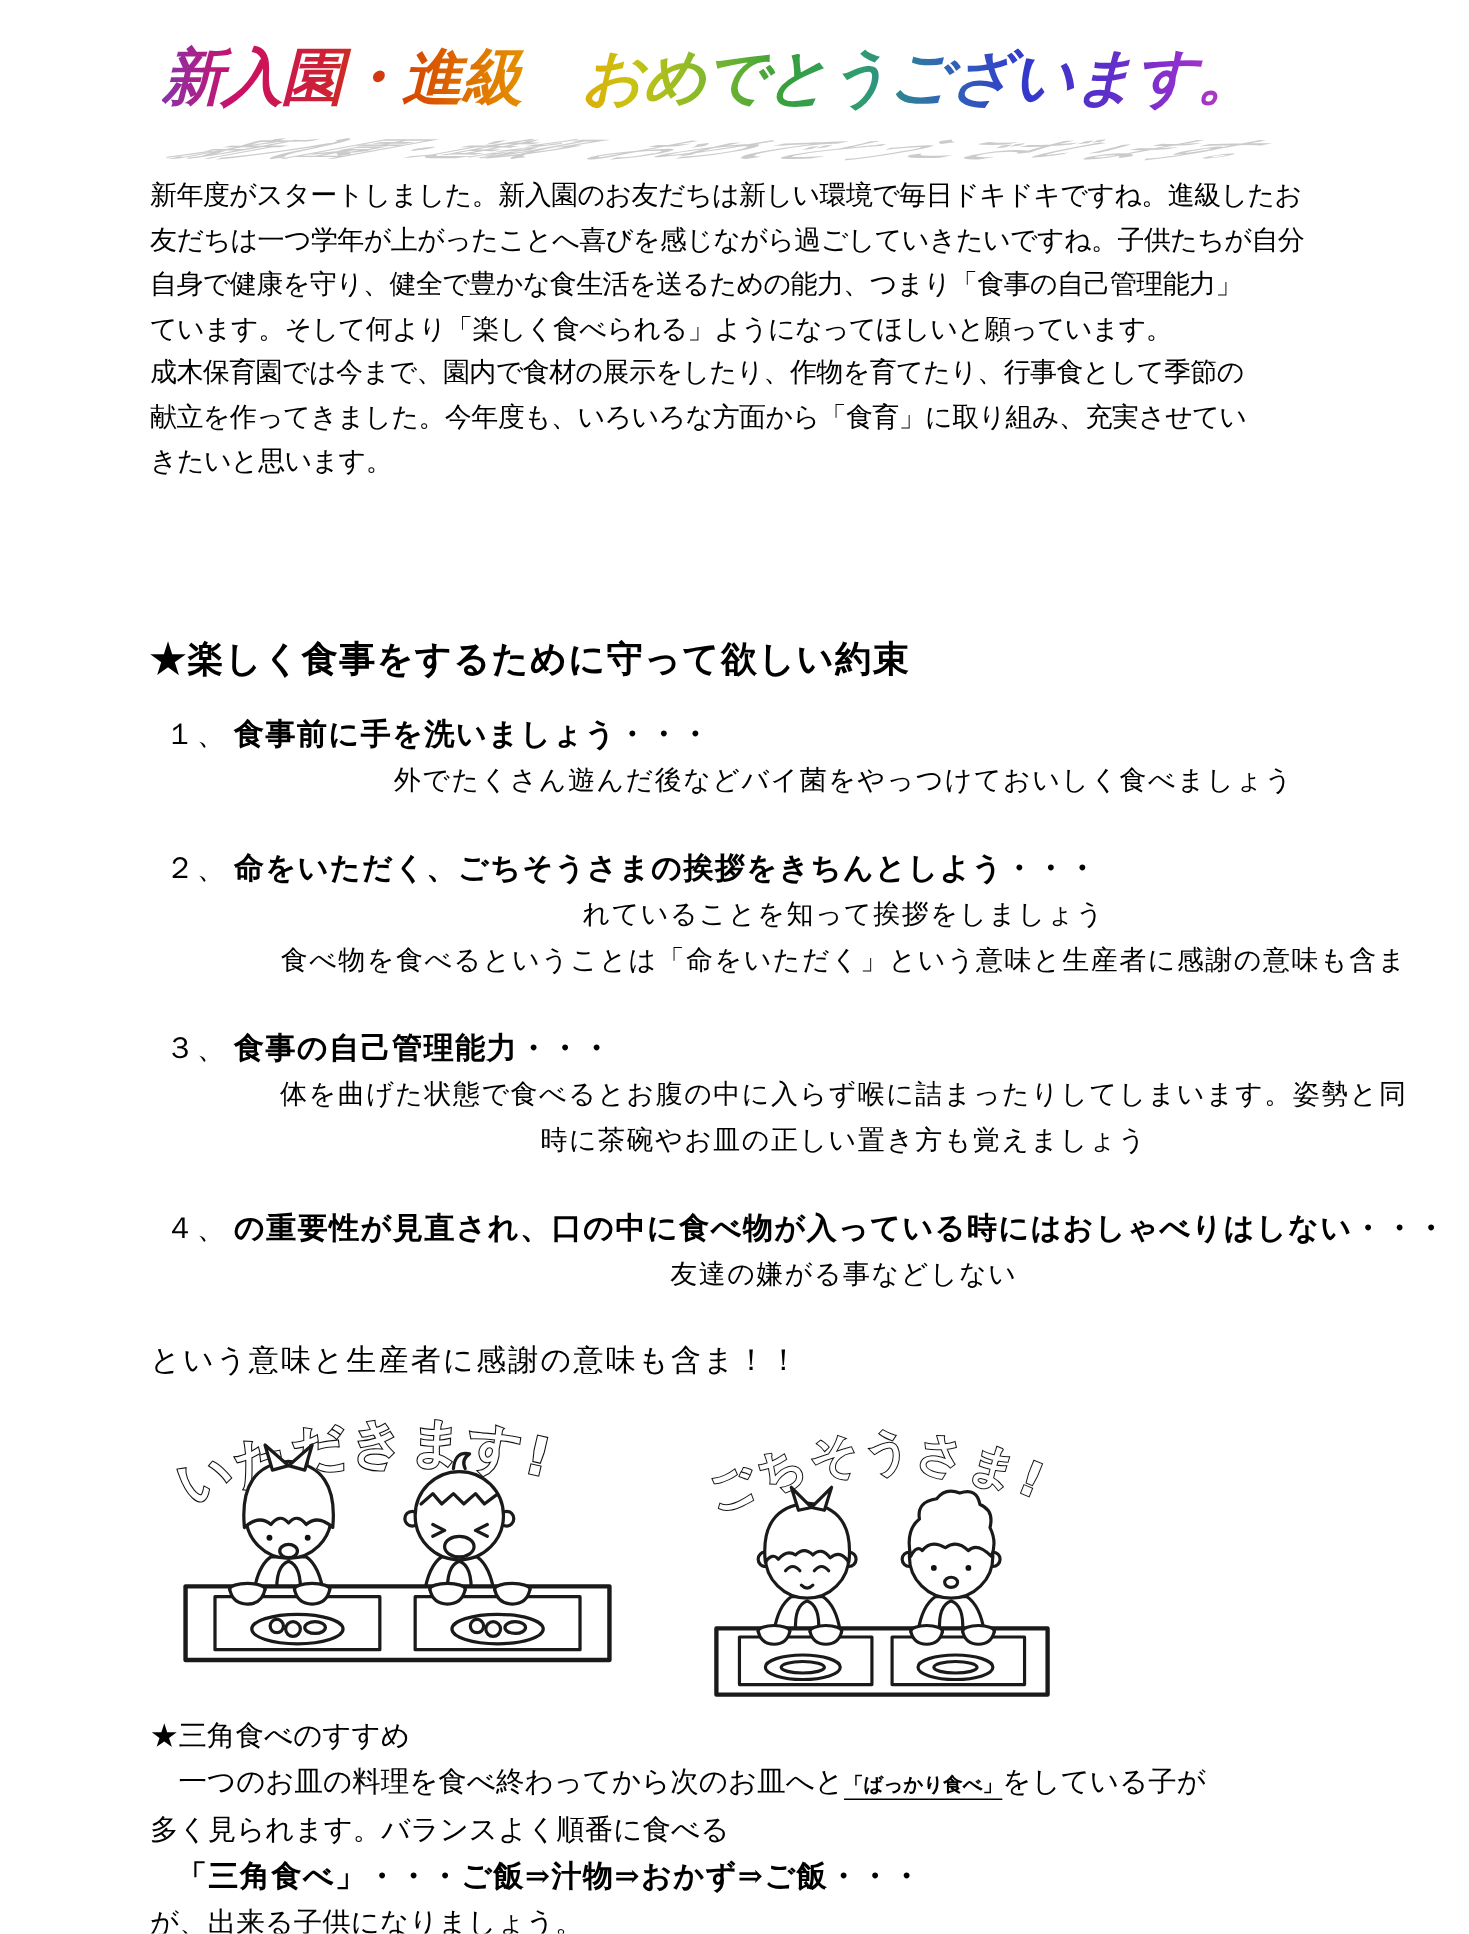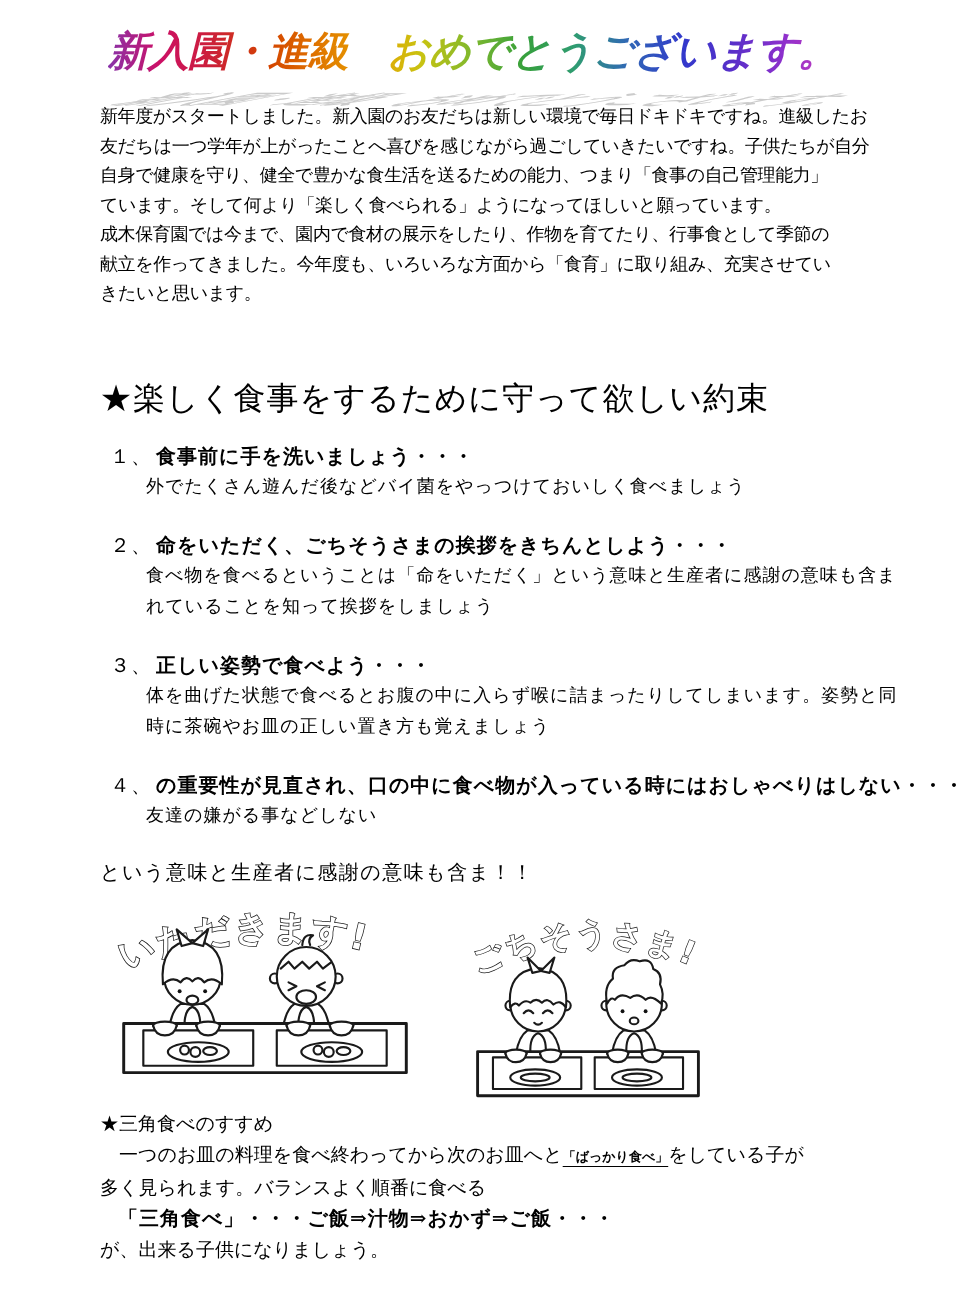--- a/index.html
+++ b/index.html
@@ -27,42 +27,42 @@
     -webkit-background-clip: text; background-clip: text;
     color: transparent;
   }
   .title-shadow {
     color: #c3c3c3; opacity: .85;
     transform: translate(-16px, 30px) scaleY(.34) skewX(-58deg);
     transform-origin: left bottom;
   }
 
   
-  .intro { }
+  .intro { margin-top: 14px; }
   .serif-line {
     font-size: 18px; line-height: 29.5px;
     letter-spacing: -0.4px; white-space: nowrap;
   }
 
   
   .section-heading {
-    margin: 68px 0 20px 0;
-    font-size: 32px; font-weight: normal;
+    margin: 100px 0 20px 0;
+    font-size: 24px; font-weight: bold;
     letter-spacing: 1px; white-space: nowrap;
   }
   .promise-item {
     margin: 0 0 28px 10px;
     font-family: "Liberation Sans", "DejaVu Sans", sans-serif;
   }
   .item-head { font-size: 20px; line-height: 30px; letter-spacing: 1px; white-space: nowrap; }
   .item-num { font-weight: normal; margin-right: 4px; }
   .item-title-text { font-weight: bold; }
   .item-desc {
     font-size: 18px; line-height: 31px; letter-spacing: 1px;
-    margin-left: 36px; white-space: nowrap;
+    margin-left: 36px; white-space: nowrap; text-align: center;
   }
 
   .closing { margin: 22px 0 0 0; font-size: 20px; letter-spacing: 1.5px; white-space: nowrap; }
 
   
   .illustrations {
     display: flex; align-items: flex-start;
     margin: 16px 0 0 8px; gap: 46px; height: 204px;
   }
   .illu svg { display: block; }
@@ -107,27 +107,27 @@
       <div class="item-head">
         <span class="item-num">１、</span><span class="item-title-text">食事前に手を洗いましょう・・・</span>
       </div>
       <div class="item-desc">外でたくさん遊んだ後などバイ菌をやっつけておいしく食べましょう</div>
     </div>
 
     <div class="promise-item">
       <div class="item-head">
         <span class="item-num">２、</span><span class="item-title-text">命をいただく、ごちそうさまの挨拶をきちんとしよう・・・</span>
       </div>
+      <div class="item-desc">れていることを知って挨拶をしましょう</div>
       <div class="item-desc">食べ物を食べるということは「命をいただく」という意味と生産者に感謝の意味も含ま</div>
-      <div class="item-desc">れていることを知って挨拶をしましょう</div>
-    </div>
-
-    <div class="promise-item">
-      <div class="item-head">
-        <span class="item-num">３、</span><span class="item-title-text">正しい姿勢で食べよう・・・</span>
+    </div>
+
+    <div class="promise-item">
+      <div class="item-head">
+        <span class="item-num">３、</span><span class="item-title-text">食事の自己管理能力・・・</span>
       </div>
       <div class="item-desc">体を曲げた状態で食べるとお腹の中に入らず喉に詰まったりしてしまいます。姿勢と同</div>
       <div class="item-desc">時に茶碗やお皿の正しい置き方も覚えましょう</div>
     </div>
 
     <div class="promise-item">
       <div class="item-head">
         <span class="item-num">４、</span><span class="item-title-text">の重要性が見直され、口の中に食べ物が入っている時にはおしゃべりはしない・・・</span>
       </div>
       <div class="item-desc">友達の嫌がる事などしない</div>

